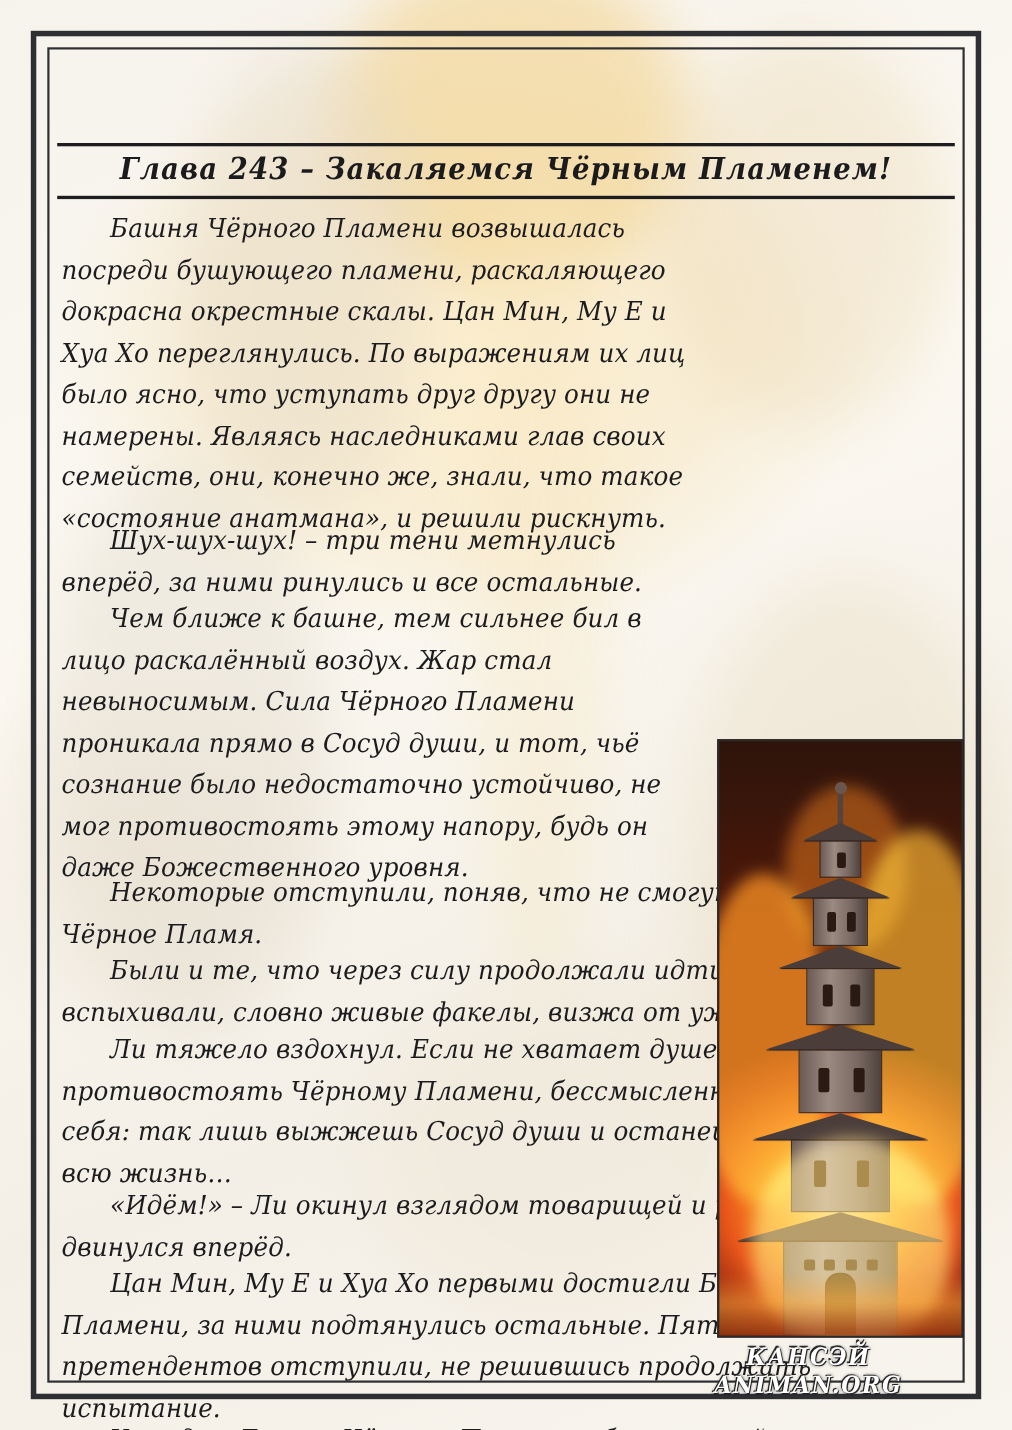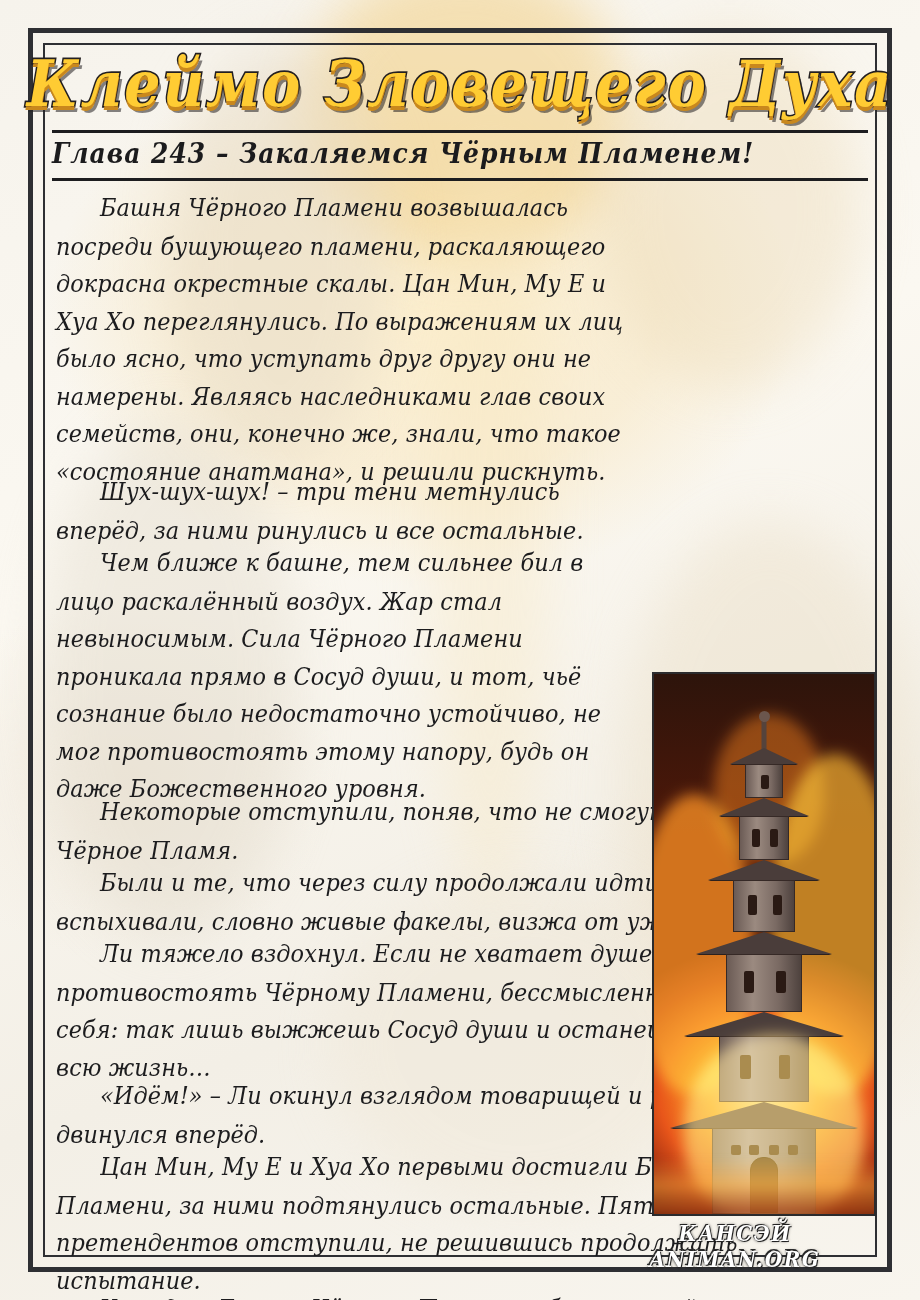--- a/index.html
+++ b/index.html
@@ -97,21 +97,21 @@
 
   
   .chapter-bar {
     position: absolute;
     left: 52px;
     top: 130px;
     width: 816px;
     border-top: 3px solid #1d1d1f;
     border-bottom: 3px solid #1d1d1f;
     padding: 6px 0 10px;
-    text-align: left;
+    text-align: center;
     box-sizing: border-box;
   }
   .chapter-title {
     font-family: "DejaVu Serif", serif;
     font-style: italic;
     font-weight: 700;
     font-size: 25px;
     letter-spacing: 1px;
     color: #1b1b1d;
     transform: scaleY(1.1);
@@ -291,23 +291,20 @@
     <div class="blob b4"></div>
     <div class="blob b5"></div>
     <div class="blob b6"></div>
     <div class="blob b7"></div>
   </div>
 
   <div class="frame">
     <div class="frame-inner"></div>
   </div>
 
-  <div class="title-wrap">
-    <div class="manga-title">Клеймо Зловещего Духа</div>
-  </div>
 
   <div class="chapter-bar">
     <span class="chapter-title">Глава 243 – Закаляемся Чёрным Пламенем!</span>
   </div>
 
   <div class="body-text">
     <div class="float-img"></div>
     <p>Башня Чёрного Пламени возвышалась посреди бушующего пламени, раскаляющего докрасна окрестные скалы. Цан Мин, Му Е и Хуа Хо переглянулись. По выражениям их лиц было ясно, что уступать друг другу они не намерены. Являясь наследниками глав своих семейств, они, конечно же, знали, что такое «состояние анатмана», и решили рискнуть.</p>
     <p>Шух-шух-шух! – три тени метнулись вперёд, за ними ринулись и все остальные.</p>
     <p>Чем ближе к башне, тем сильнее бил в лицо раскалённый воздух. Жар стал невыносимым. Сила Чёрного Пламени проникала прямо в Сосуд души, и тот, чьё сознание было недостаточно устойчиво, не мог противостоять этому напору, будь он даже Божественного уровня.</p>

